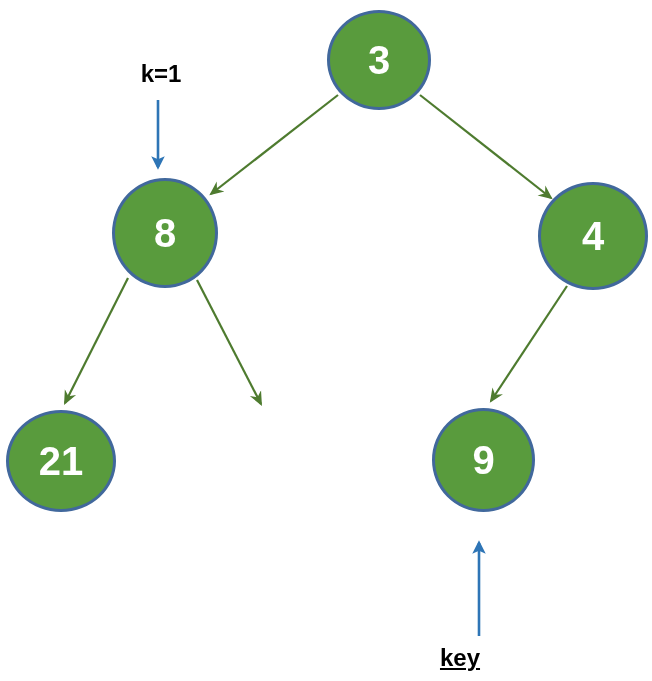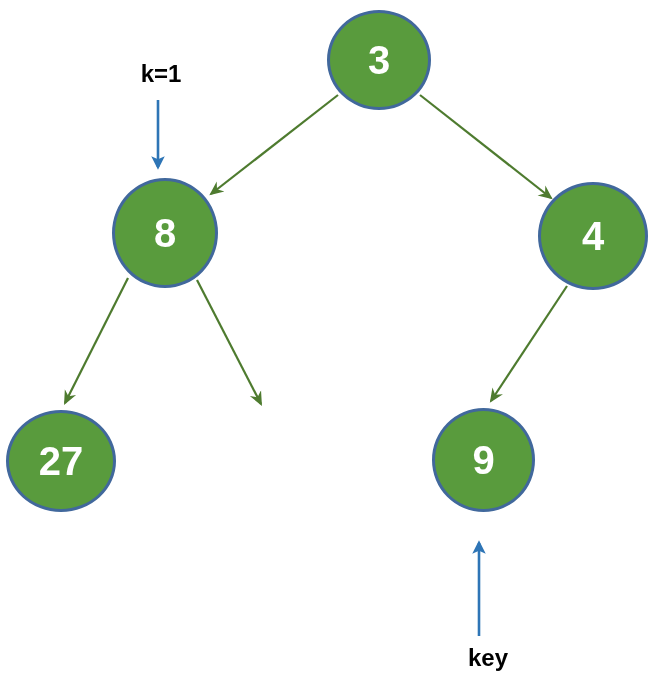--- a/index.html
+++ b/index.html
@@ -89,25 +89,25 @@
 
   <div class="tree-node" style="left:112px; top:178px; width:106px; height:110px;">
     <span>8</span>
   </div>
 
   <div class="tree-node" style="left:538px; top:182px; width:110px; height:108px;">
     <span>4</span>
   </div>
 
   <div class="tree-node" style="left:6px; top:410px; width:110px; height:102px;">
-    <span>27</span>
+    <span>21</span>
   </div>
 
 
   <div class="tree-node" style="left:432px; top:408px; width:103px; height:104px;">
     <span>9</span>
   </div>
 
   <div class="float-label" style="left:161px; top:60px;text-align:center;">k=1</div>
 
-  <div class="float-label" style="left:488px; top:644px;">key</div>
+  <div class="float-label" style="left:460px; top:644px;text-decoration:underline;">key</div>
 
 </div>
 
 </body></html>

